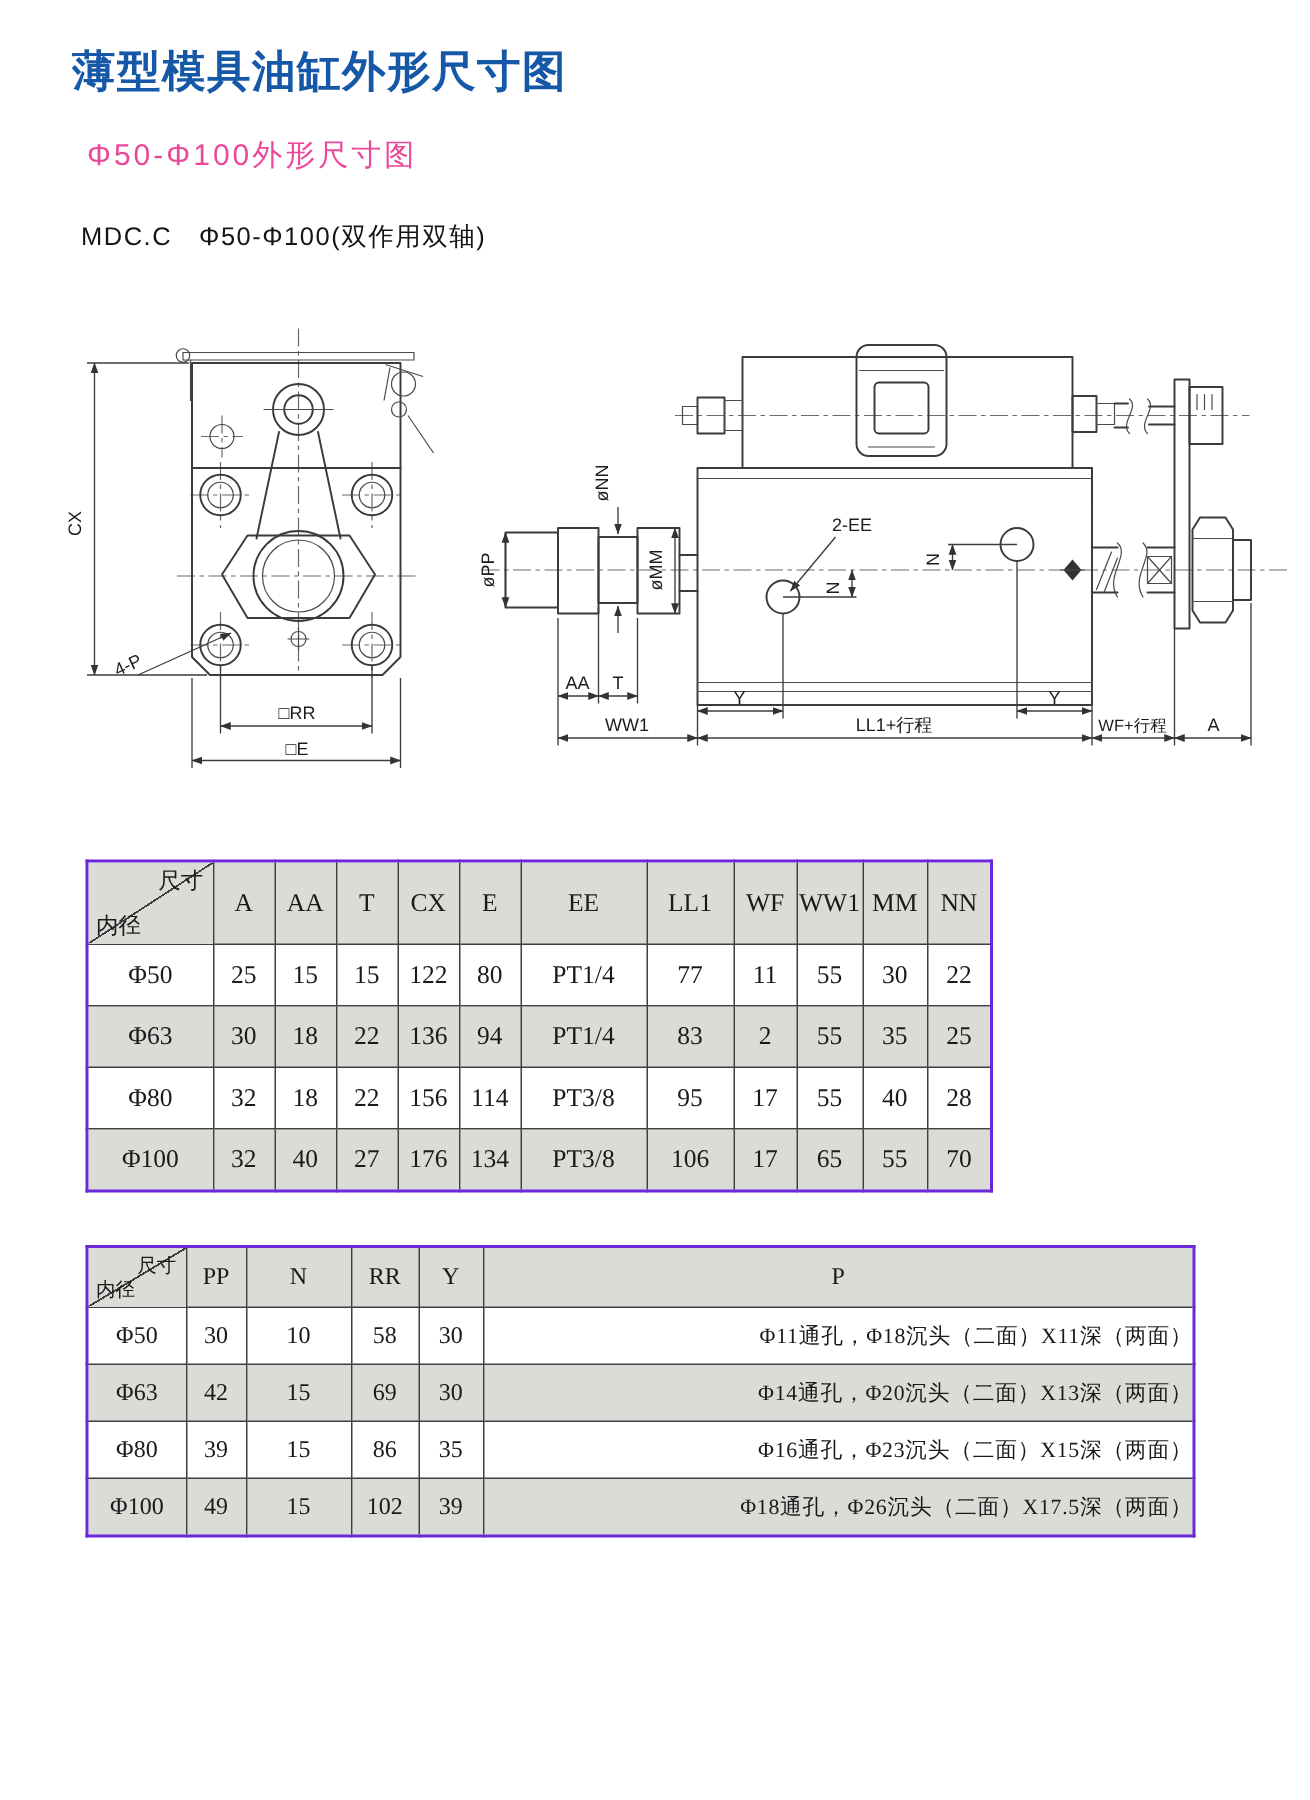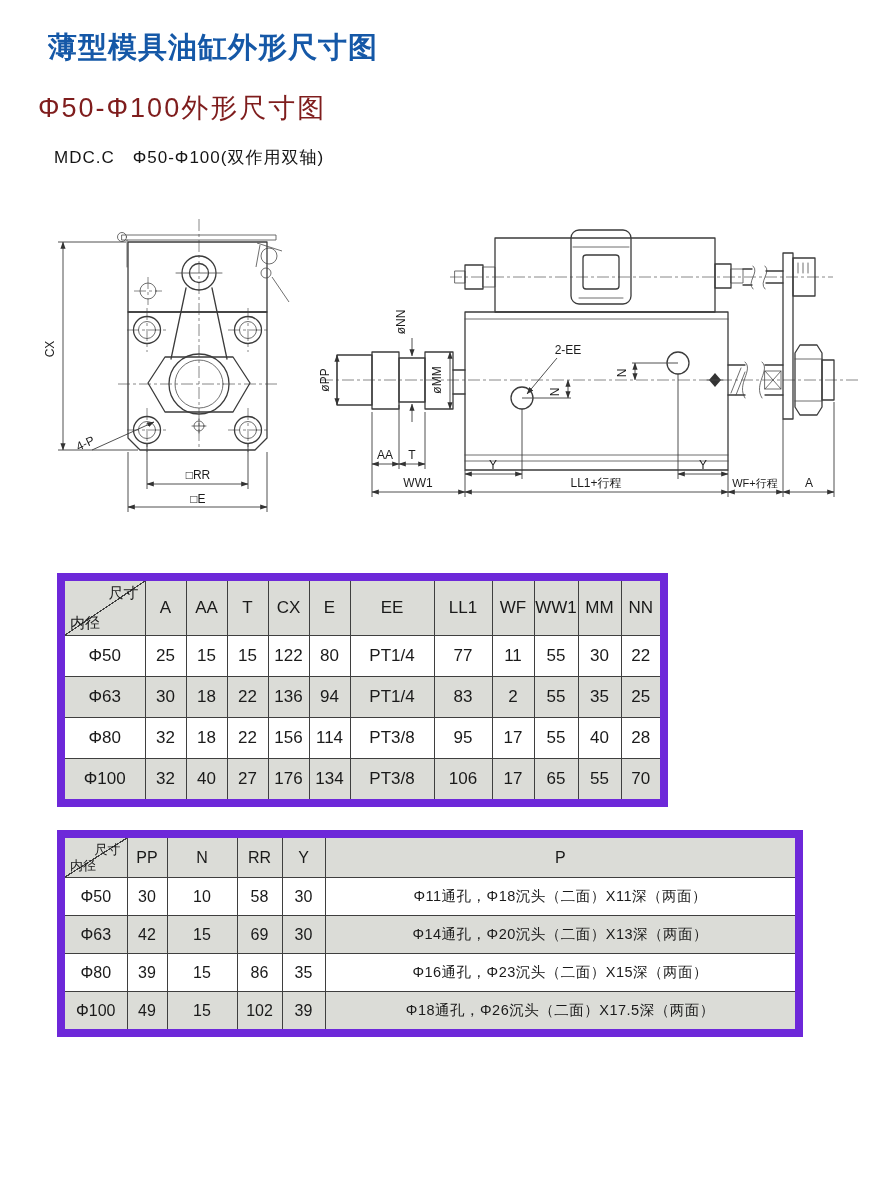--- a/index.html
+++ b/index.html
@@ -2,46 +2,46 @@
 <html><head>
 <meta charset="utf-8">
 <style>
   html,body{margin:0;padding:0;}
   body{
     width:873px;height:1200px;position:relative;background:#ffffff;
     font-family:"Liberation Sans",sans-serif;overflow:hidden;
   }
   .abs{position:absolute;}
   .title{left:48px;top:28px;font-size:29px;font-weight:bold;color:#1558a7;letter-spacing:1px;text-align:right;}
-  .subtitle{left:38px;top:90px;font-size:27px;color:#7f1d1d;letter-spacing:2px;}
+  .subtitle{left:58px;top:90px;font-size:20px;color:#ec4899;letter-spacing:2px;}
   .model{left:54px;top:146px;font-size:17px;color:#151515;letter-spacing:1px;}
 
   
   svg.draw{position:absolute;}
   .ln{stroke:#3b3b3b;fill:none;stroke-width:1.3;stroke-linejoin:round;stroke-linecap:round;}
   .tn{stroke:#4a4a4a;fill:none;stroke-width:0.8;stroke-linejoin:round;}
   .cl{stroke:#6a6a6a;fill:none;stroke-width:0.8;stroke-dasharray:12 3 3 3;}
   .dm{stroke:#3d3d3d;fill:none;stroke-width:0.9;}
   .lbl text{font:12px "Liberation Sans",sans-serif;fill:#1c1c1c;}
   .lbl text.sm{font-size:11px;}
 
   
   table.dims{position:absolute;border-collapse:collapse;table-layout:fixed;background:#fff;
-    border:8px solid #6d28d9;}
+    border:2px solid #6d28d9;font-family:Liberation Serif, serif;}
   table.dims td,table.dims th{border:1px solid #3f3f3f;text-align:center;vertical-align:middle;
     font-weight:normal;color:#1a1a1a;padding:0;overflow:hidden;}
   #table1{left:57px;top:573px;width:603px;}
   #table1 td,#table1 th{font-size:17px;}
   #table1 thead th{height:54px;background:#dbdcd7;font-size:17px;}
   #table1 tbody th,#table1 tbody td{height:40px;}
   #table2{left:57px;top:830px;width:738px;}
   #table2 td,#table2 th{font-size:16px;}
   #table2 thead th{height:39px;background:#dbdcd7;}
   #table2 tbody th,#table2 tbody td{height:37px;}
-  #table2 td.pcol{font-size:14.5px;letter-spacing:0.5px;}
+  #table2 td.pcol{font-size:14.5px;letter-spacing:0.5px;text-align:right;}
   table.dims tbody tr:nth-child(even) th,table.dims tbody tr:nth-child(even) td{background:#dbdcd7;}
   .corner{position:relative;background:#dbdcd7;}
   .corner::after{content:"";position:absolute;inset:0;
     background:linear-gradient(to bottom right,transparent calc(50% - .6px),#3f3f3f calc(50% - .6px),#3f3f3f calc(50% + .6px),transparent calc(50% + .6px));}
   .corner .ct{position:absolute;top:3px;right:6px;font-size:15px;z-index:2;}
   .corner .cb{position:absolute;bottom:2px;left:5px;font-size:15px;z-index:2;margin-top:44px;}
   #table2 .corner .ct,#table2 .corner .cb{font-size:13px;}
 </style>
 </head>
 <body>

